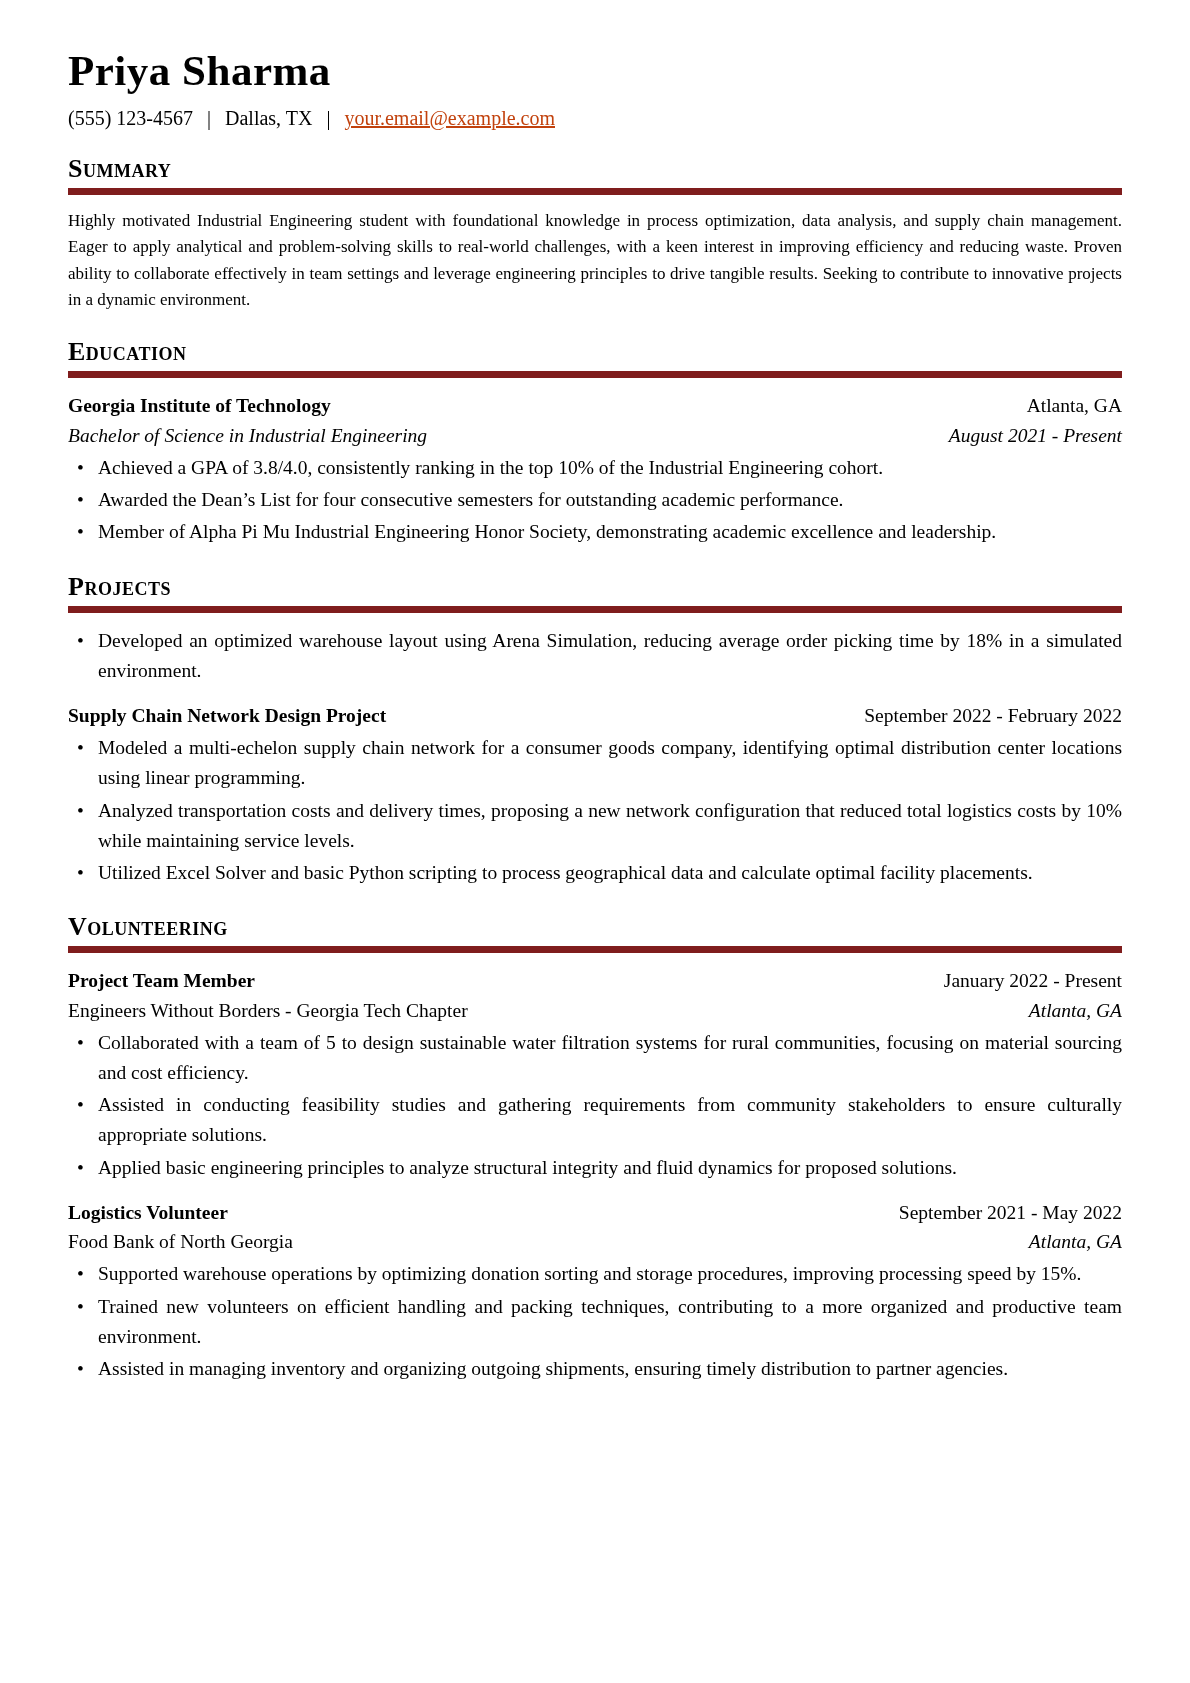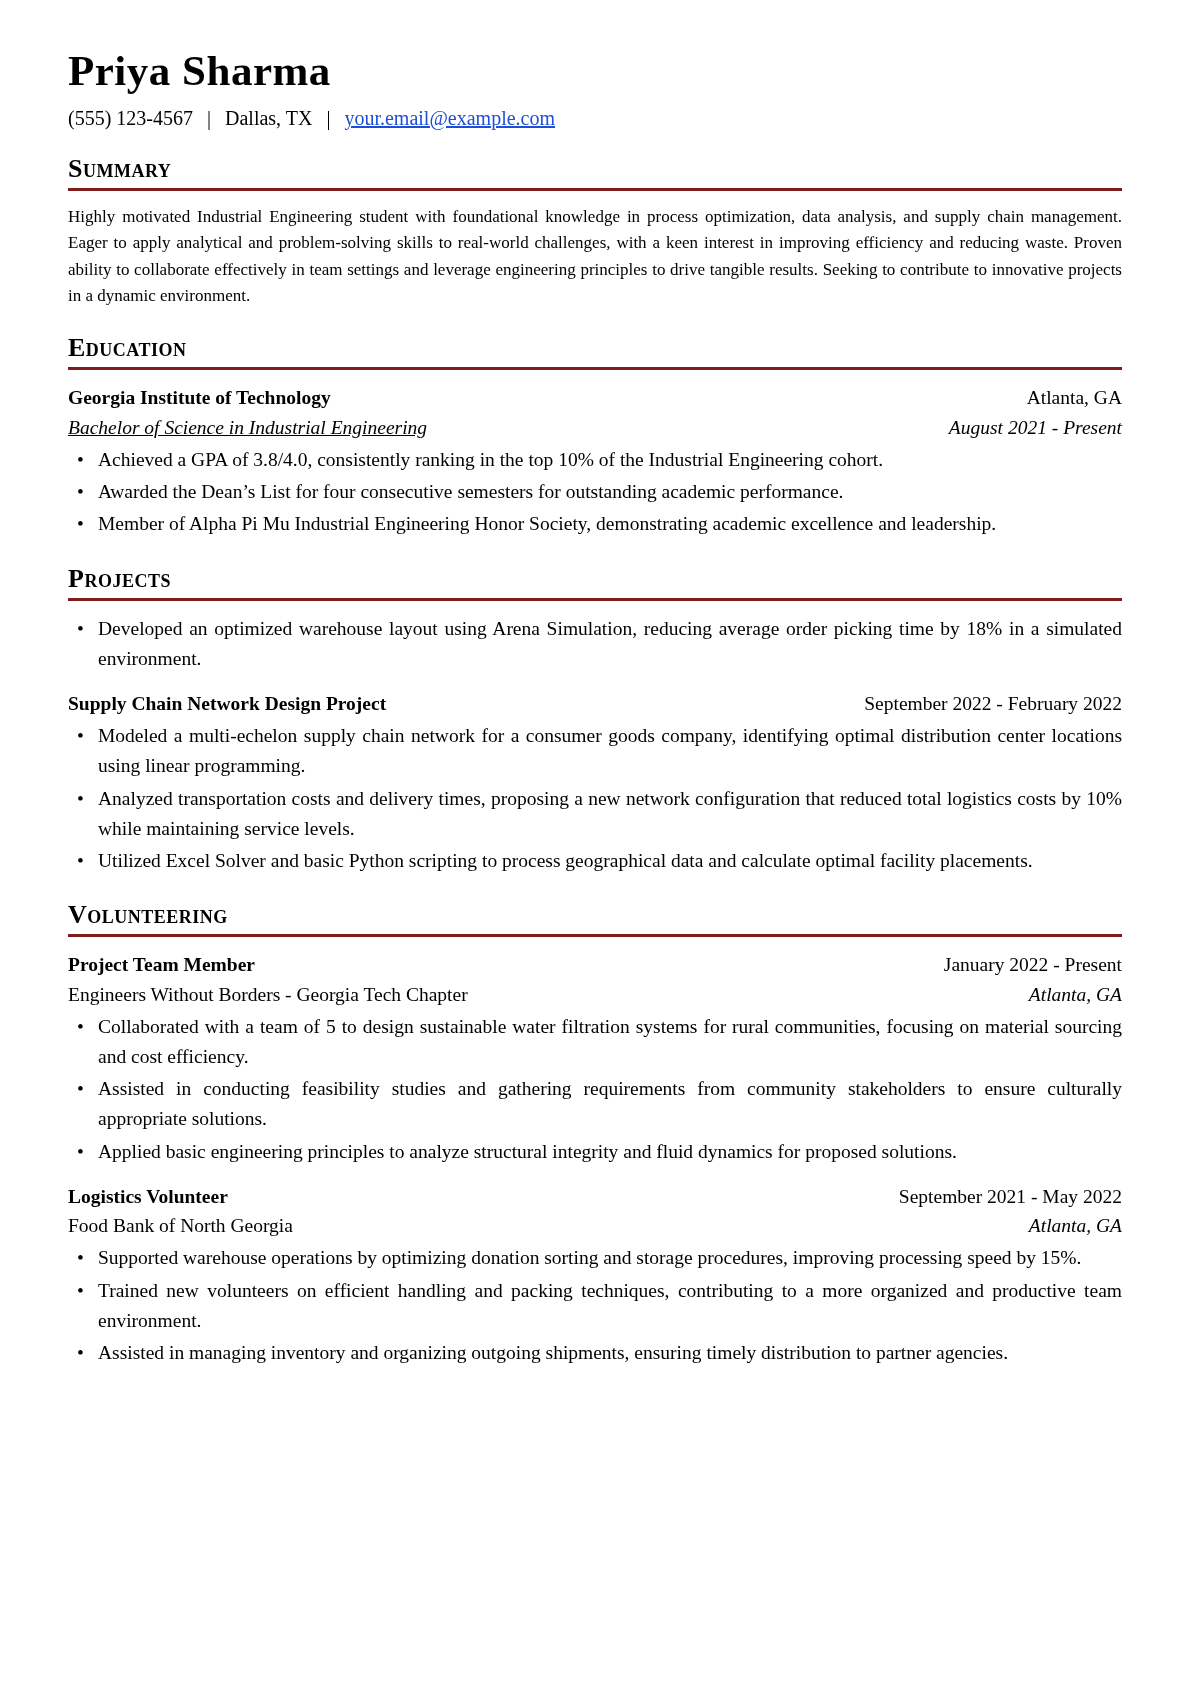--- a/index.html
+++ b/index.html
@@ -22,32 +22,32 @@
   }
   .contact {
     font-size: 20px;
     margin-bottom: 6px;
   }
   .contact .sep {
     display: inline-block;
     margin: 0 14px;
   }
   .contact a {
-    color: #1d4ed8;
+    color: #c2410c;
     text-decoration: underline;
     cursor: pointer;
   }
   
   section { margin-top: 24px; }
   h2.sec-title {
     font-size: 26px;
     font-weight: bold;
     font-variant: small-caps;
     letter-spacing: 0.5px;
-    border-bottom: 3px solid #7f1d1d;
+    border-bottom: 7px solid #7f1d1d;
     padding-bottom: 4px;
     margin-bottom: 13px;
   }
   .body-text {
     font-size: 17px;
     line-height: 1.55;
     text-align: justify;
     hyphens: auto;
     -webkit-hyphens: auto;
   }
@@ -55,21 +55,21 @@
   .entry { margin-top: 15px; }
   .entry:first-of-type { margin-top: 0; }
   .entry-row {
     display: flex;
     justify-content: space-between;
     align-items: baseline;
     font-size: 19.5px;
     line-height: 1.5;
   }
   .entry-row .left-bold { font-weight: bold; }
-  .entry-row .left-italic { font-style: italic; text-decoration: underline; }
+  .entry-row .left-italic { font-style: italic; }
   .entry-row .right-plain { text-align: right; white-space: nowrap; }
   .entry-row .right-italic { font-style: italic; text-align: right; white-space: nowrap; }
   
   ul.bullets {
     list-style: none;
     margin-top: 3px;
     font-family: Liberation Serif, serif;
   }
   ul.bullets li {
     position: relative;

